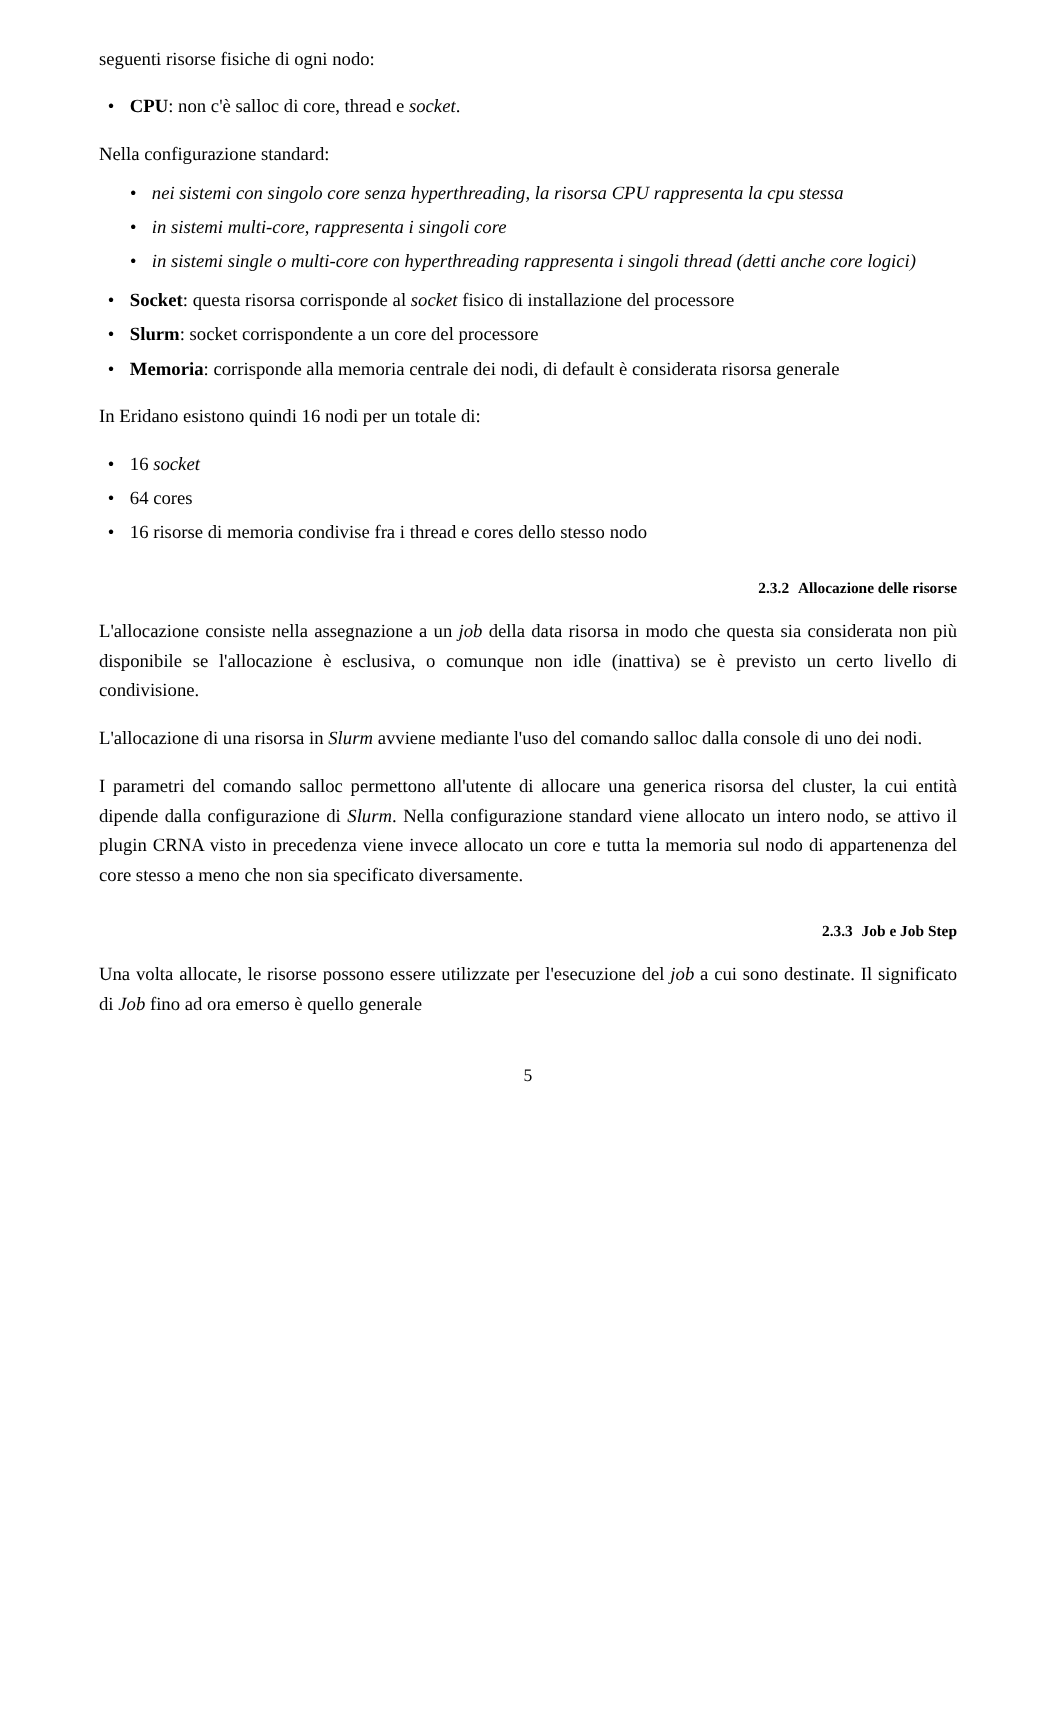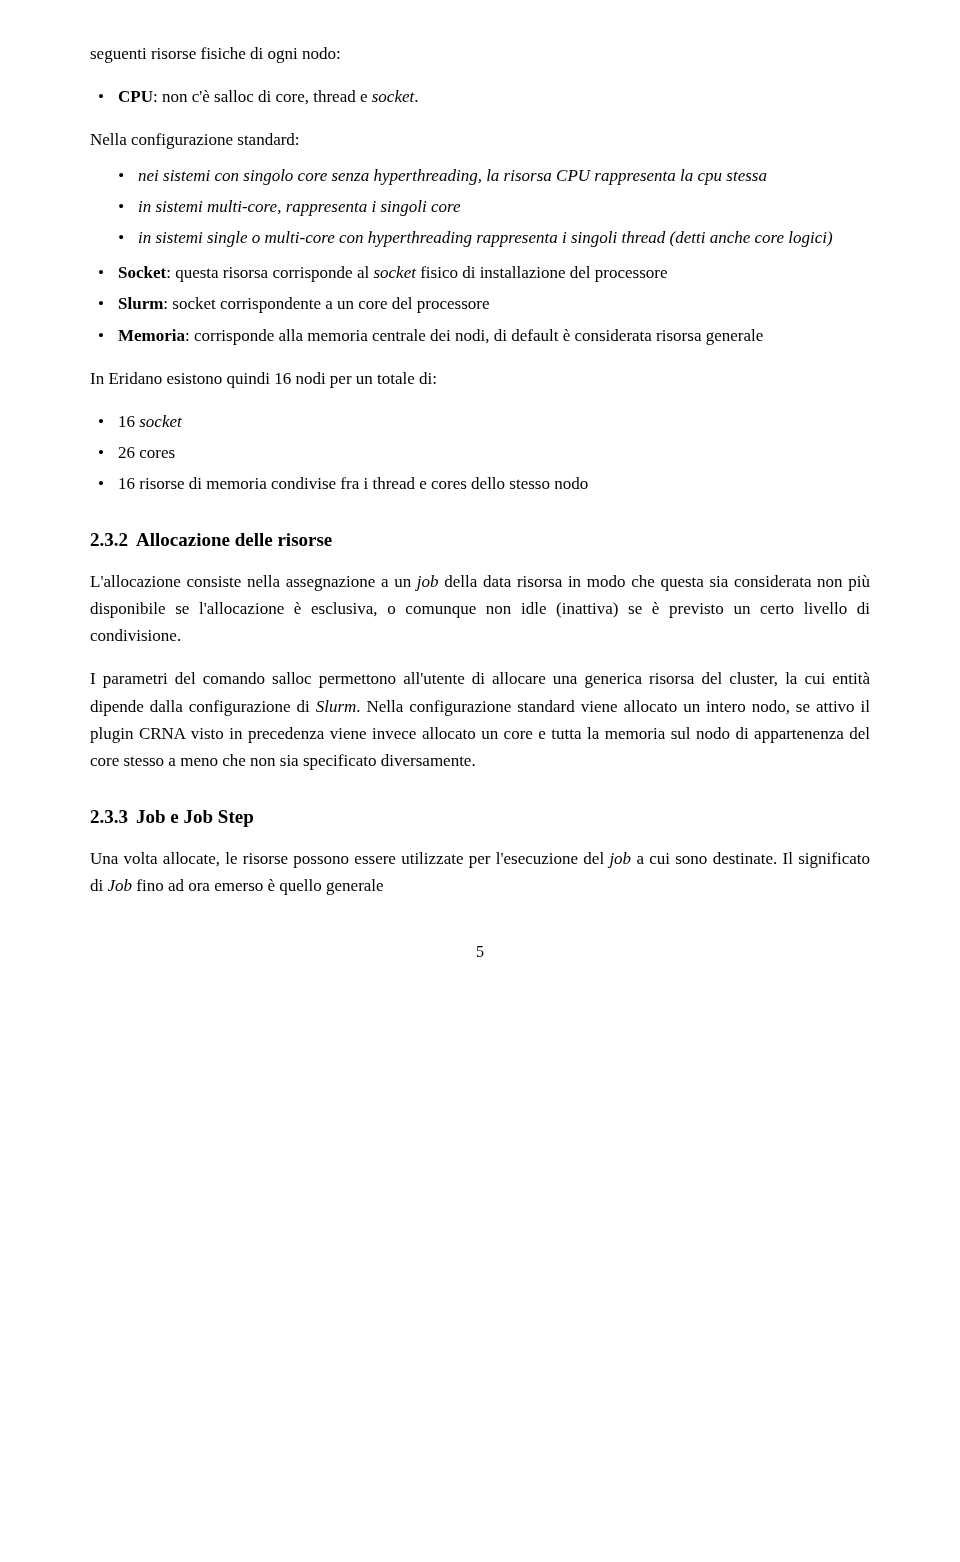--- a/index.html
+++ b/index.html
@@ -33,24 +33,25 @@
       margin-bottom: 4px;
       text-align: justify;
     }
     .bullet-list li::before {
       content: "•";
       position: absolute;
       left: 8px;
       top: 0;
     }
     .section-heading {
-      font-size: 19px;
+      font-size: 14px;
       font-weight: bold;
       margin-top: 28px;
       margin-bottom: 12px;
+      text-align: right;
     }
     .section-number {
       margin-right: 8px;
     }
     em {
       font-style: italic;
     }
     strong {
       font-weight: bold;
     }
@@ -91,33 +92,36 @@
     </li>
     <li>
       <strong>Memoria</strong><span>: corrisponde alla memoria centrale dei nodi, di default è considerata risorsa generale</span>
     </li>
   </ul>
 
   <p class="text-block">In Eridano esistono quindi 16 nodi per un totale di:</p>
 
   <ul class="bullet-list">
     <li><span>16 </span><em>socket</em></li>
-    <li>26 cores</li>
+    <li>64 cores</li>
     <li>16 risorse di memoria condivise fra i thread e cores dello stesso nodo</li>
   </ul>
 
   <div class="section-heading">
     <span class="section-number">2.3.2</span><span>Allocazione delle risorse</span>
   </div>
 
 
   <p class="text-block">
     <span>L'allocazione consiste nella assegnazione a un <em>job</em> della data risorsa in modo che questa sia considerata non più disponibile se l'allocazione è esclusiva, o comunque non idle (inattiva) se è previsto un certo livello di condivisione.</span>
   </p>
 
+  <p class="text-block">
+    <span>L'allocazione di una risorsa in <em>Slurm</em> avviene mediante l'uso del comando salloc dalla console di uno dei nodi.</span>
+  </p>
 
   <p class="text-block">
     <span>I parametri del comando salloc permettono all'utente di allocare una generica risorsa del cluster, la cui entità dipende dalla configurazione di <em>Slurm</em>. Nella configurazione standard viene allocato un intero nodo, se attivo il plugin CRNA visto in precedenza viene invece allocato un core e tutta la memoria sul nodo di appartenenza del core stesso a meno che non sia specificato diversamente.</span>
   </p>
 
   <div class="section-heading">
     <span class="section-number">2.3.3</span><span>Job e Job Step</span>
   </div>
 
   <p class="text-block">

